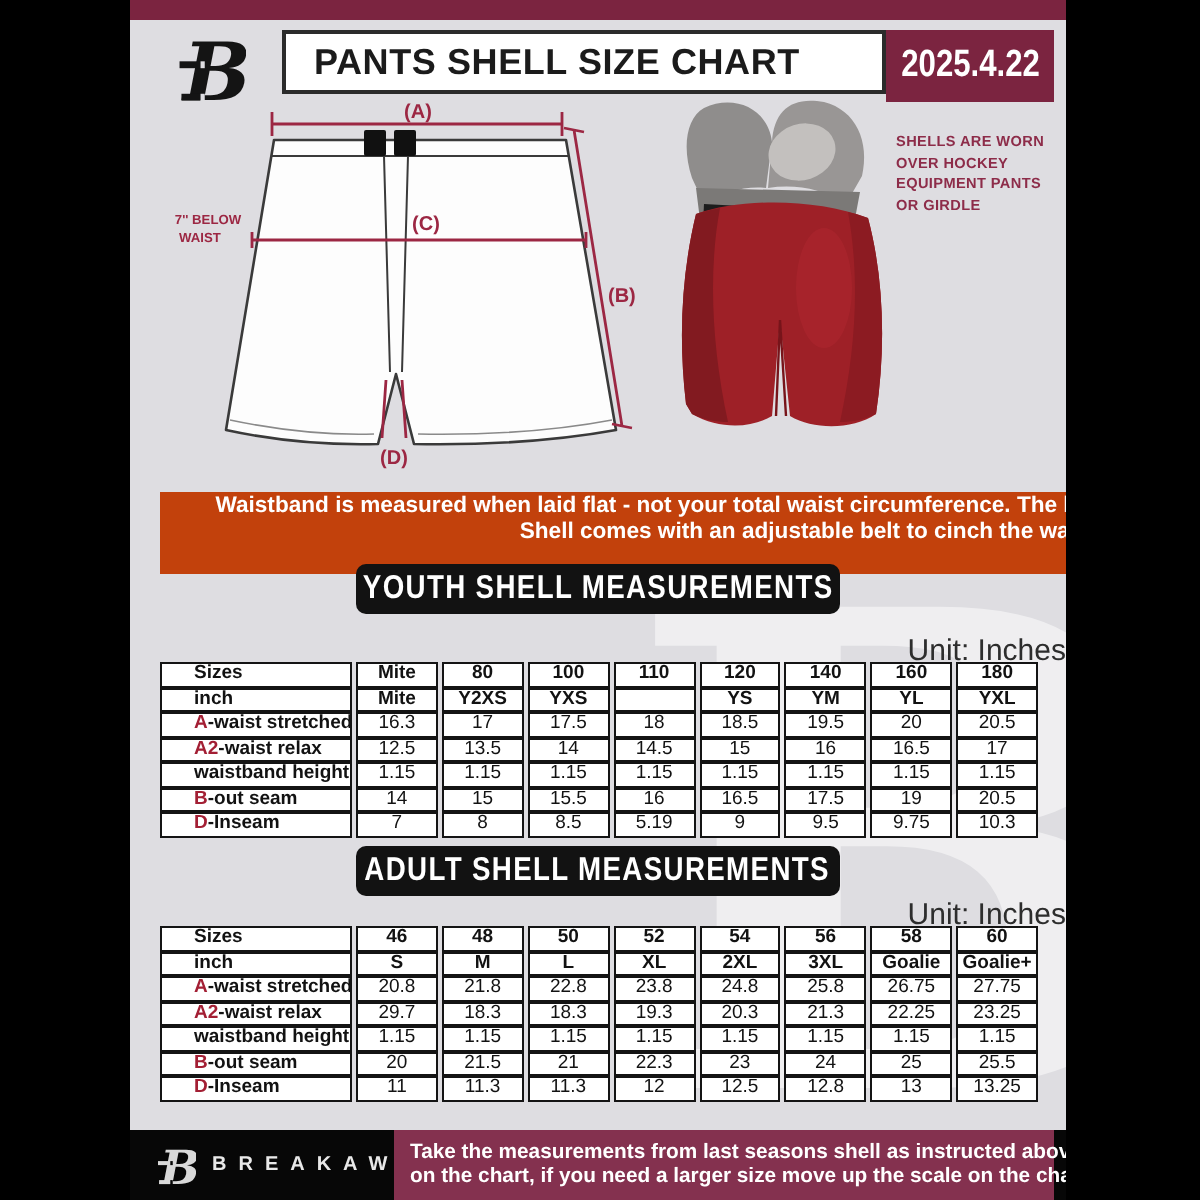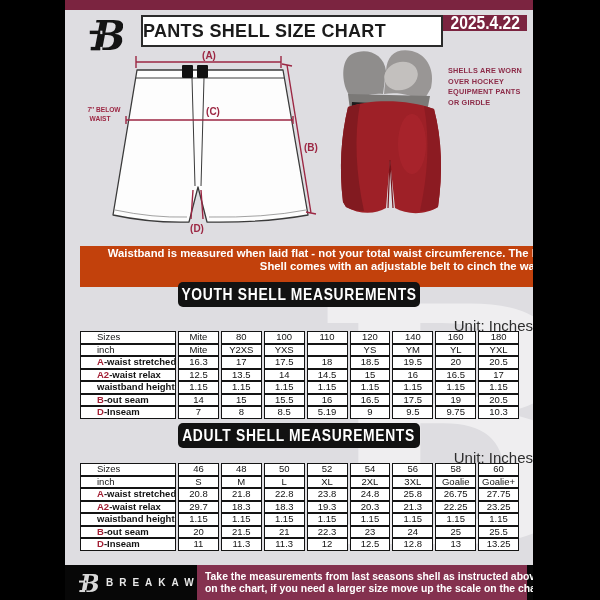--- a/index.html
+++ b/index.html
@@ -5,23 +5,23 @@
   html,body{margin:0;padding:0;background:#000;}
   *{box-sizing:border-box;}
   .page{position:relative;width:600px;height:600px;background:#000;overflow:hidden;
         font-family:"Liberation Sans",sans-serif;}
   .content{position:absolute;left:65px;top:0;width:468px;height:600px;background:#dedde1;overflow:hidden;}
   .top-strip{position:absolute;left:0;top:0;width:100%;height:10px;background:#7b2440;}
 
   
   .logo-main{position:absolute;left:24px;top:13px;width:34px;height:42px;}
   .title-box{position:absolute;left:76px;top:15px;width:302px;height:32px;background:#fff;
-             border:2px solid #2b2b2b;display:flex;align-items:center;
+             border:2px solid #2b2b2b;display:flex;align-items:center;padding-left:14px;
              font-size:18px;font-weight:bold;letter-spacing:.3px;color:#1b1b1b;white-space:nowrap;}
-  .date-box{position:absolute;left:378px;top:15px;width:84px;height:16px;background:#7b2440;
+  .date-box{position:absolute;left:378px;top:15px;width:84px;height:36px;background:#7b2440;
             display:flex;align-items:center;justify-content:center;color:#fff;}
   .cond{display:inline-block;transform:scaleX(.82);font-weight:bold;font-size:19px;white-space:nowrap;}
 
   
   .pants-diagram{position:absolute;left:13px;top:48px;width:250px;height:195px;}
   .shell-photo{position:absolute;left:273px;top:44px;width:110px;height:185px;}
   .photo-note{position:absolute;left:383px;top:66px;width:82px;font-size:7.3px;font-weight:bold;
               color:#8d2c49;line-height:10.5px;letter-spacing:.2px;}
 
   
@@ -38,21 +38,21 @@
   .unit-label{position:absolute;left:0;width:100%;text-align:right;font-size:15px;color:#2d2d2d;}
   .unit-youth{top:317px;} .unit-adult{top:449px;}
 
   
   .size-table{position:absolute;left:13px;width:443px;border-collapse:separate;border-spacing:2px 0;
               table-layout:fixed;font-size:9.5px;color:#121212;}
   .tbl-youth{top:331px;} .tbl-adult{top:463px;}
   .size-table td{border:1px solid #141414;background:#fff;height:10.5px;line-height:10.5px;
                  text-align:center;padding:0 1px;overflow:hidden;white-space:nowrap;}
   .size-table td.lbl{text-align:left;padding-left:16px;font-weight:bold;}
-  .size-table tr.hdr td{font-weight:normal;}
+  .size-table tr.hdr td{font-weight:bold;}
   .size-table .red{color:#a31f34;}
 
   .watermark{position:absolute;right:-58px;top:288px;font-family:"DejaVu Serif",serif;
              font-weight:bold;font-size:330px;line-height:.85;color:rgba(255,255,255,.5);}
 
   
   .footer{position:absolute;left:0;top:565px;width:100%;height:35px;background:#070707;}
   .footer-brand{position:absolute;left:14px;top:0;height:35px;display:flex;align-items:center;}
   .brand-text{color:#e8e8e8;font-size:10px;font-weight:bold;letter-spacing:6px;margin-left:8px;white-space:nowrap;}
   .footer-note{position:absolute;left:132px;top:0;width:330px;height:35px;background:#84314f;

